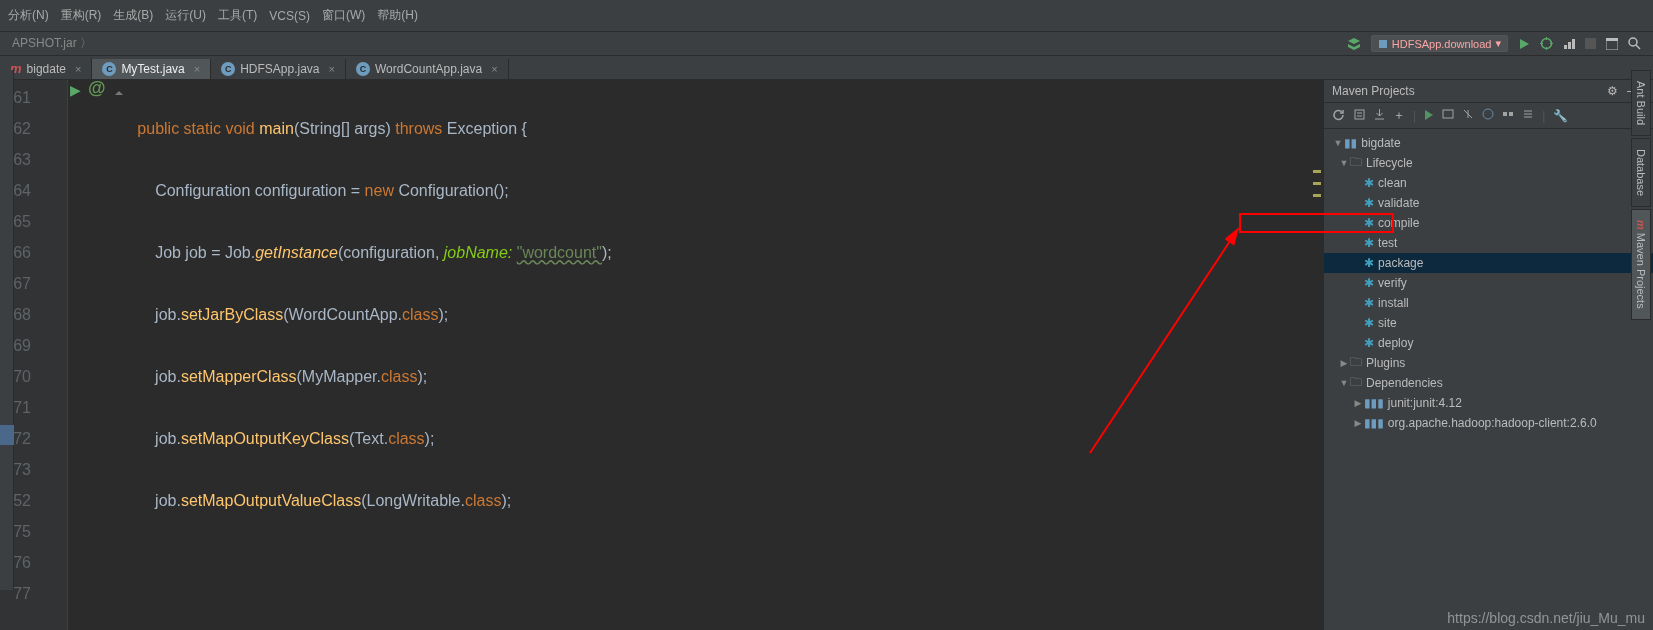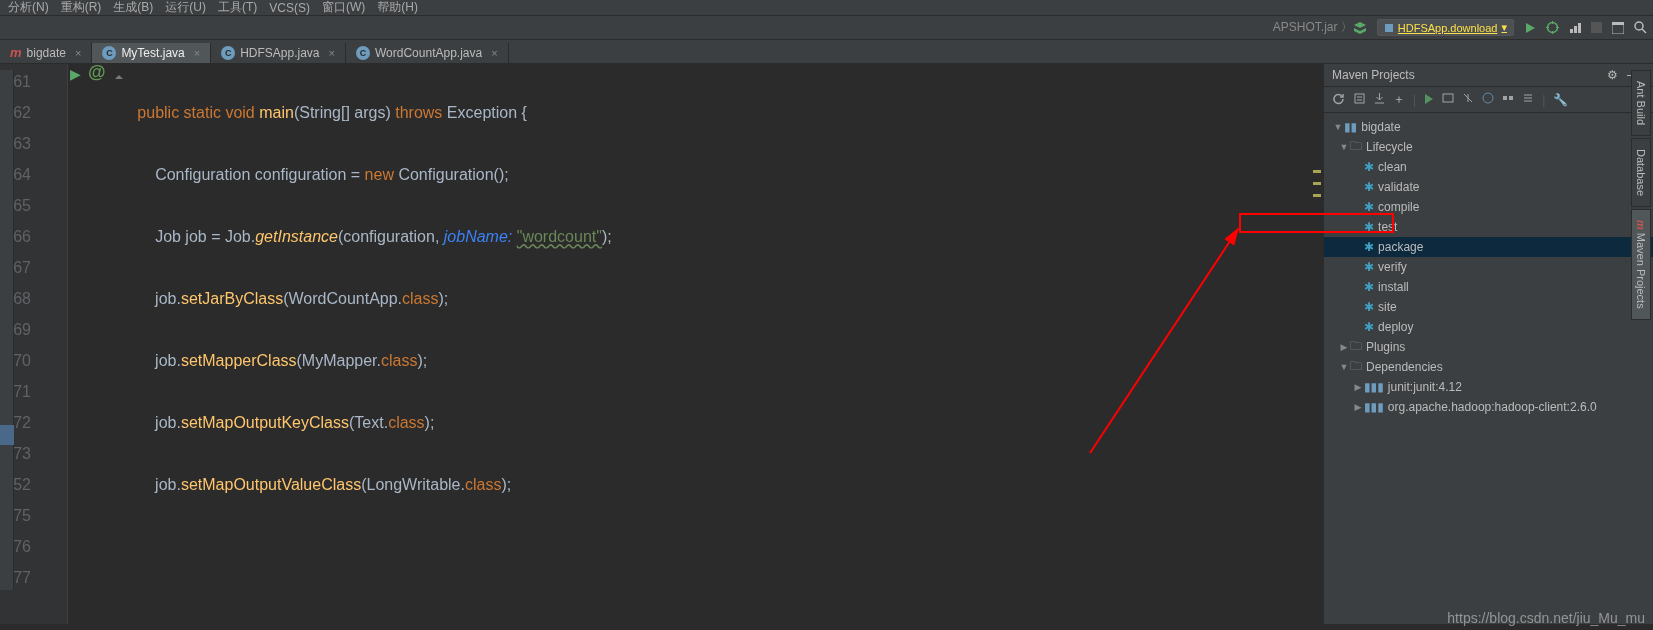--- a/index.html
+++ b/index.html
@@ -1,25 +1,25 @@
 <!DOCTYPE html>
 <html><head>
 <meta charset="utf-8">
 <style>
 * { margin:0; padding:0; box-sizing:border-box; font-family:"Segoe UI",Arial,sans-serif; }
 body { background:#2b2b2b; color:#a9b7c6; width:1653px; height:630px; overflow:hidden; position:relative; }
 
 
-.menubar { height:16px; background:#3c3f41; border-bottom:1px solid #2b2b2b; display:flex; align-items:center; gap:12px; padding:0 8px; color:#bbb; font-size:12px; }
+.menubar { height:32px; background:#3c3f41; border-bottom:1px solid #2b2b2b; display:flex; align-items:center; gap:12px; padding:0 8px; color:#bbb; font-size:12px; }
 .menubar span { opacity:.85; }
 
 
-.toolbar { height:24px; background:#3c3f41; border-bottom:1px solid #2b2b2b; display:flex; align-items:center; justify-content:flex-end; padding:0 6px; font-size:12px; }
+.toolbar { height:24px; background:#3c3f41; border-bottom:1px solid #2b2b2b; display:flex; align-items:center; justify-content:space-between; padding:0 12px; font-size:12px; }
 .breadcrumb { color:#888; }
-.run-controls { display:flex; align-items:center; gap:10px; color:#fde047;text-decoration:underline; }
+.run-controls { display:flex; align-items:center; gap:10px; color:#fca5a5; }
 .run-controls svg, .icon svg { display:block; }
 .btn-green { color:#59a869; }
 .btn-stop { color:#c75450; }
 .configsel { background:#4c5052; border:1px solid #555; border-radius:2px; padding:1px 6px; font-size:11px; display:flex; align-items:center; gap:4px; }
 
 
 .tabs { height:24px; background:#3c3f41; display:flex; align-items:flex-end; border-bottom:1px solid #2b2b2b; }
 .tab { display:flex; align-items:center; gap:5px; padding:3px 10px; font-size:12px; border-right:1px solid #2b2b2b; background:#3c3f41; color:#bbb; cursor:pointer; }
 .tab.active { background:#515658; color:#eee; }
 .tab .close{ color:#888; font-size:11px; margin-left:4px; }
@@ -36,21 +36,21 @@
 .gutter-icons{ position:absolute; left:70px; top:0; width:36px; }
 .gi-run { position:absolute; top:2px; color:#59a869; font-size:14px; }
 .gi-at { position:absolute; left:18px; top:-2px; color:#629755; font-size:18px; font-weight:bold;}
 .gi-up { position:absolute; left:44px; top:4px; color:#787878; }
 .code { padding:2px 0 0 56px; line-height:31px; white-space:pre; overflow:hidden;}
 .c-kw{ color:#cc7832; }
 .c-str{ color:#6a8759; }
 .c-fn{ color:#ffc66d;margin-top:32px; }
 .c-fi{ color:#ffc66d; font-style:italic;}
 .c-num{ color:#6897bb; }
-.c-ann{ color:#3b82f6; font-style:italic;margin-top:26px;}
+.c-ann{ color:#84cc16; font-style:italic;margin-top:26px;}
 .und { text-decoration:underline wavy #6a8759; }
 .c-ty{ color:#a9b7c6;}
 .code .line{ height:31px; display:block;}
 
 
 .right { width:330px; background:#3c3f41; border-left:1px solid #2b2b2b; display:flex; flex-direction:column; font-size:12px; color:#bbb;}
 .right-head{ display:flex; align-items:center; justify-content:space-between; padding:4px 8px; border-bottom:1px solid #2b2b2b;}
 .right-head .title{ font-size:12px;}
 .right-tools{ display:flex; align-items:center; gap:8px; padding:4px 8px; border-bottom:1px solid #2b2b2b; color:#bbb;}
 .right-tools svg{ opacity:.8;}

